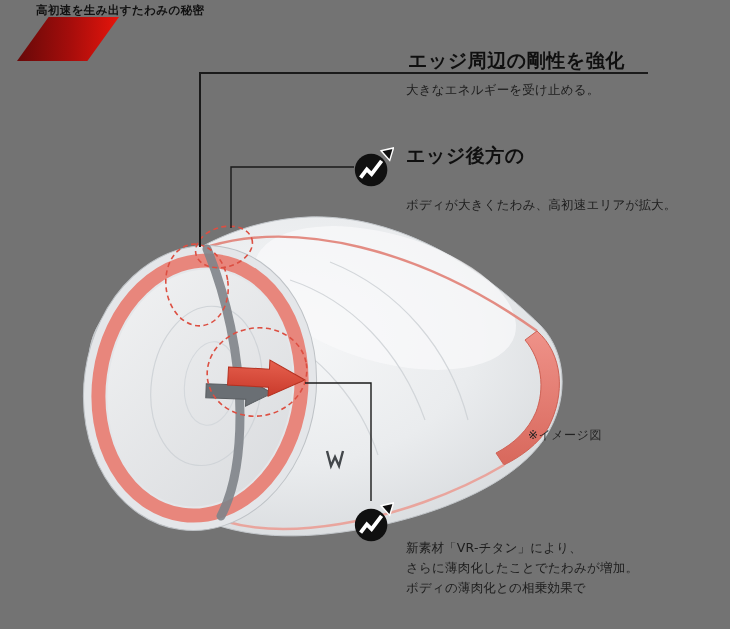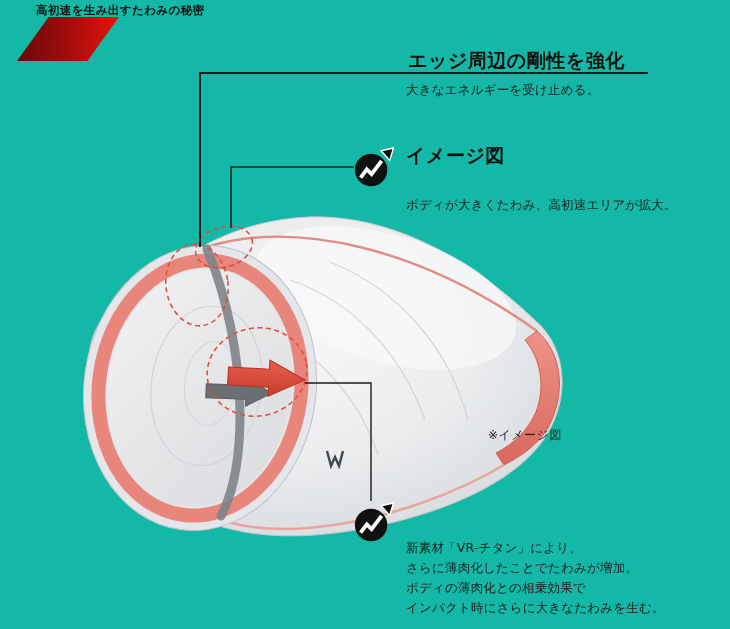--- a/index.html
+++ b/index.html
@@ -1,17 +1,17 @@
 <!DOCTYPE html>
 <html><head>
 <meta charset="utf-8">
 <style>
   html,body{margin:0;padding:0;background:#fff;}
   .stage{
-    position:relative;width:730px;height:629px;background:#14b8a6;overflow:hidden;
+    position:relative;width:730px;height:629px;background:#737373;overflow:hidden;
     font-family:"DejaVu Sans","Liberation Sans",sans-serif;color:#111;
   }
   .abs{position:absolute;}
   .title{font-size:11.5px;font-weight:bold;letter-spacing:.4px;color:#111;}
   .banner{
     left:17px;top:17px;width:102px;height:44px;
     background:linear-gradient(92deg,#650909 0%,#a50d0b 52%,#e8150c 100%);
     clip-path:polygon(31% 0,100% 0,69% 100%,0 100%);
   }
   .h{font-size:19px;font-weight:bold;letter-spacing:.5px;color:#0f0f0f;line-height:23px;}
@@ -99,35 +99,34 @@
   </div>
 
   <span class="abs" style="left:352px;top:147px">
     <svg class="badge" viewBox="0 0 44 44">
       <circle cx="20" cy="24" r="17" fill="#101010"></circle>
       <polyline points="9,32 15.5,23.5 20.5,28.5 31,14.5" stroke="#ffffff" stroke-width="4" fill="none"></polyline>
       <polygon points="30.5,4 43.5,1 39.5,14" fill="#101010" stroke="#ffffff" stroke-width="1.5"></polygon>
     </svg>
   </span>
   <div class="abs h" style="left:406px;top:144px">
-    <div>イメージ図</div>
+    <div>エッジ後方の</div>
   </div>
   <div class="abs desc" style="left:406px;top:195px">
     <div>ボディが大きくたわみ、高初速エリアが拡大。</div>
   </div>
 
-  <div class="abs note" style="left:488px;top:427px">※イメージ図</div>
+  <div class="abs note" style="left:528px;top:427px">※イメージ図</div>
 
   <span class="abs" style="left:352px;top:502px">
     <svg class="badge" viewBox="0 0 44 44">
       <circle cx="20" cy="24" r="17" fill="#101010"></circle>
       <polyline points="9,32 15.5,23.5 20.5,28.5 31,14.5" stroke="#ffffff" stroke-width="4" fill="none"></polyline>
       <polygon points="30.5,4 43.5,1 39.5,14" fill="#101010" stroke="#ffffff" stroke-width="1.5"></polygon>
     </svg>
   </span>
   <div class="abs desc desc3" style="left:406px;top:538px">
     <div>新素材「VR-チタン」により、</div>
     <div>さらに薄肉化したことでたわみが増加。</div>
     <div>ボディの薄肉化との相乗効果で</div>
-    <div>インパクト時にさらに大きなたわみを生む。</div>
   </div>
 
 </div>
 
 </body></html>

